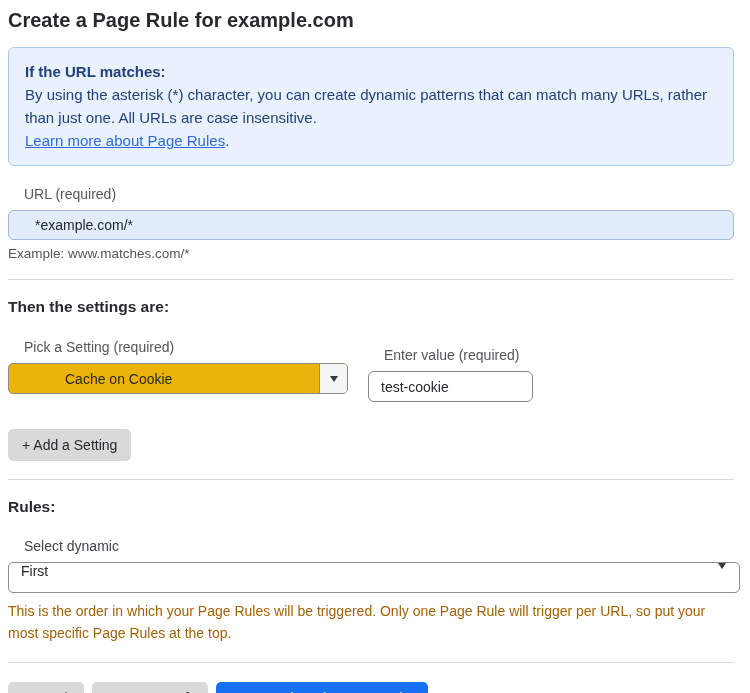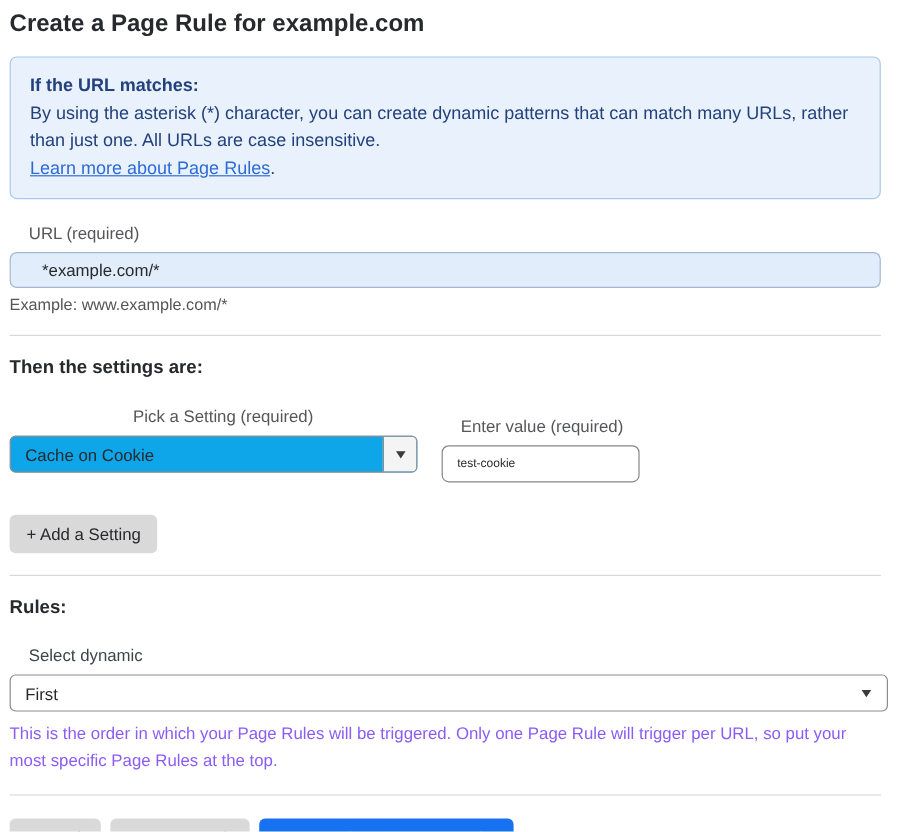--- a/index.html
+++ b/index.html
@@ -30,53 +30,54 @@
   .url-label{margin-top:20px;}
   .url-input{
     display:block;width:100%;height:30px;border:1px solid var(--url-input-border);
     background:var(--url-input-bg);border-radius:6px;padding:0 26px;
     font-family:inherit;font-size:14px;color:var(--text-dark);outline:none;
   }
   .example-text{font-size:13.5px;color:var(--label-gray);margin-top:6px;}
   hr.divider{border:none;border-top:1px solid var(--divider);margin:18px 0;}
   h2.section-heading{font-size:15.5px;font-weight:700;margin:0;color:var(--text-dark);}
   .settings-row{display:flex;gap:20px;margin-top:23px;}
-  .setting-col{width:340px;flex:0 0 340px;text-align:center;}
+  .setting-col{width:340px;flex:0 0 340px;}
   .dropdown{
-    display:flex;align-items:stretch;height:31px;background:#0ea5e9;
+    display:flex;align-items:stretch;height:31px;background:#eab308;
     border:1px solid var(--control-border);border-radius:5px;overflow:hidden;
     cursor:pointer;
+    padding-left:44px;
   }
   .dropdown-value{flex:1;display:flex;align-items:center;padding-left:12px;font-size:14px;color:var(--text-dark);}
   .dropdown-arrow-box{
     width:28px;flex:0 0 28px;border-left:1px solid var(--control-border);
     background:#f4f4f4;display:flex;align-items:center;justify-content:center;cursor:pointer;
   }
   .caret{
     width:0;height:0;border-left:4.5px solid transparent;border-right:4.5px solid transparent;
     border-top:6px solid #3a3a3a;display:inline-block;
   }
   .value-col{margin-top:8px;}
   .value-input{
     display:block;width:165px;height:31px;border:1px solid #868686;border-radius:6px;
-    padding:0 12px;font-family:inherit;font-size:10px;color:var(--text-dark);outline:none;background:#fff;
+    padding:0 12px;font-family:inherit;font-size:14px;color:var(--text-dark);outline:none;background:#fff;
   }
   .gray-btn{
     background:var(--secondary-button);border:none;border-radius:5px;
     padding:8px 16px;font-family:inherit;font-size:14px;color:var(--text-dark);cursor:pointer;
   }
   .add-setting{margin-top:27px;padding:8px 14px;}
   .order-heading{margin-top:1px;}
   .order-label{margin-top:22px;color:#3f4449;}
   .select{
-    display:flex;align-items:center;justify-content:space-between;height:31px;
+    display:flex;justify-content:space-between;height:31px;
     border:1px solid var(--control-border);border-radius:5px;background:#fff;
     padding:0 13px 0 12px;font-size:14px;color:var(--text-dark);cursor:pointer;width:732px;
   }
-  .help-text{margin-top:7px;font-size:14px;line-height:22px;color:#8b5cf6;width:726px;}
+  .help-text{margin-top:7px;font-size:14px;line-height:22px;color:#a16207;width:726px;}
   .footer{display:flex;gap:8px;margin-top:19px;}
   .primary-btn{
     background:var(--primary-button);border:none;border-radius:5px;
     padding:8px 18px;font-family:inherit;font-size:14px;color:#fff;cursor:pointer;
   }
 </style>
 </head>
 <body>
 
 <div class="page">
@@ -84,21 +85,21 @@
   <h1 class="title">Create a Page Rule for example.com</h1>
 
   <div class="info-box">
     <div class="info-heading">If the URL matches:</div>
     <div class="info-body">By using the asterisk (*) character, you can create dynamic patterns that can match many URLs, rather than just one. All URLs are case insensitive.</div>
     <div class="info-link-line"><a class="info-link">Learn more about Page Rules</a><span class="info-link-suffix">.</span></div>
   </div>
 
   <div class="field-label url-label">URL (required)</div>
   <input type="text" class="url-input" value="*example.com/*" style="">
-  <div class="example-text">Example: www.example.com/*</div>
+  <div class="example-text">Example: www.matches.com/*</div>
 
   <hr class="divider">
 
   <h2 class="section-heading">Then the settings are:</h2>
 
   <div class="settings-row">
     <div class="setting-col">
       <div class="field-label">Pick a Setting (required)</div>
       <div class="dropdown">
         <span class="dropdown-value">Cache on Cookie</span>

